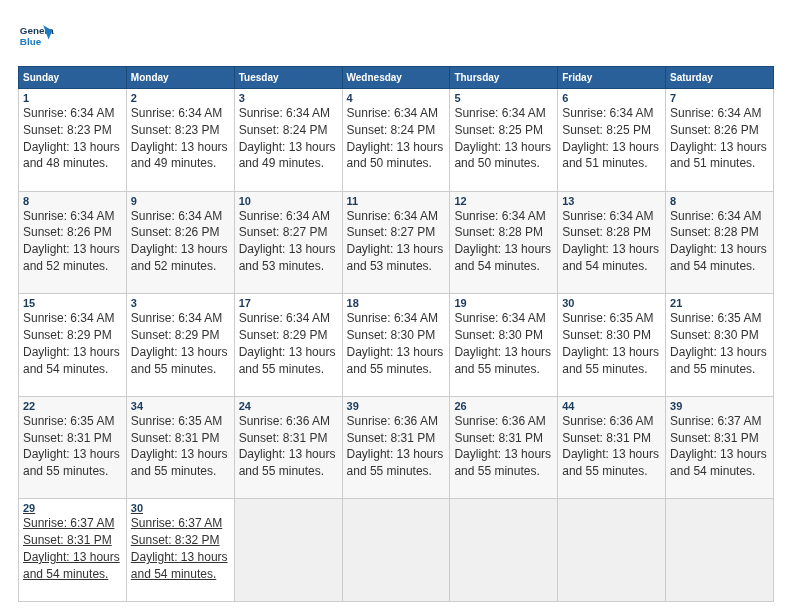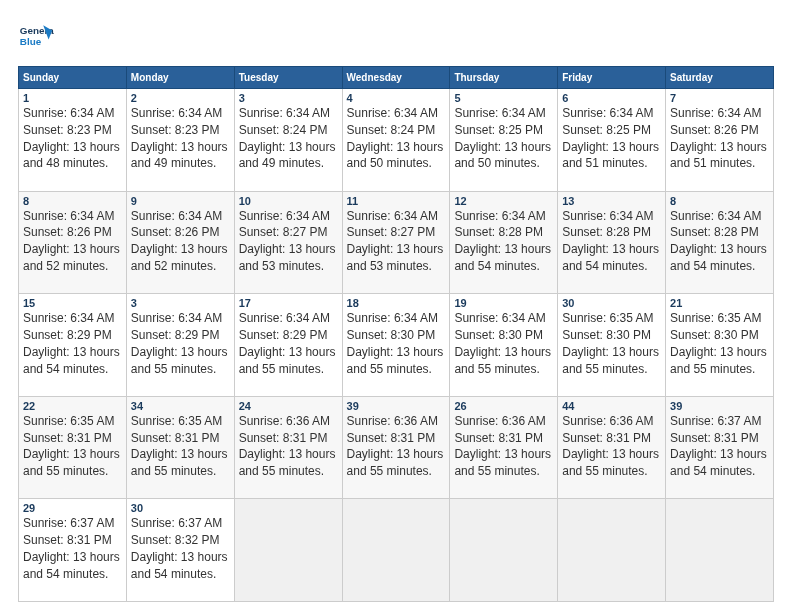--- a/index.html
+++ b/index.html
@@ -64,20 +64,21 @@
       vertical-align: top;
       border: 1px solid #ccc;
       padding: 3px 4px;
       font-size: 8.5px;
       color: #333;
       background: #fff;
       height: 82px;
     }
     .calendar tr:last-child td {
       height: 82px;
+      text-decoration: underline;
     }
     .calendar td.empty {
       background: #f0f0f0;
     }
     .day-num {
       font-size: 11px;
       font-weight: bold;
       color: #1a3a5c;
       display: block;
       margin-bottom: 1px;

